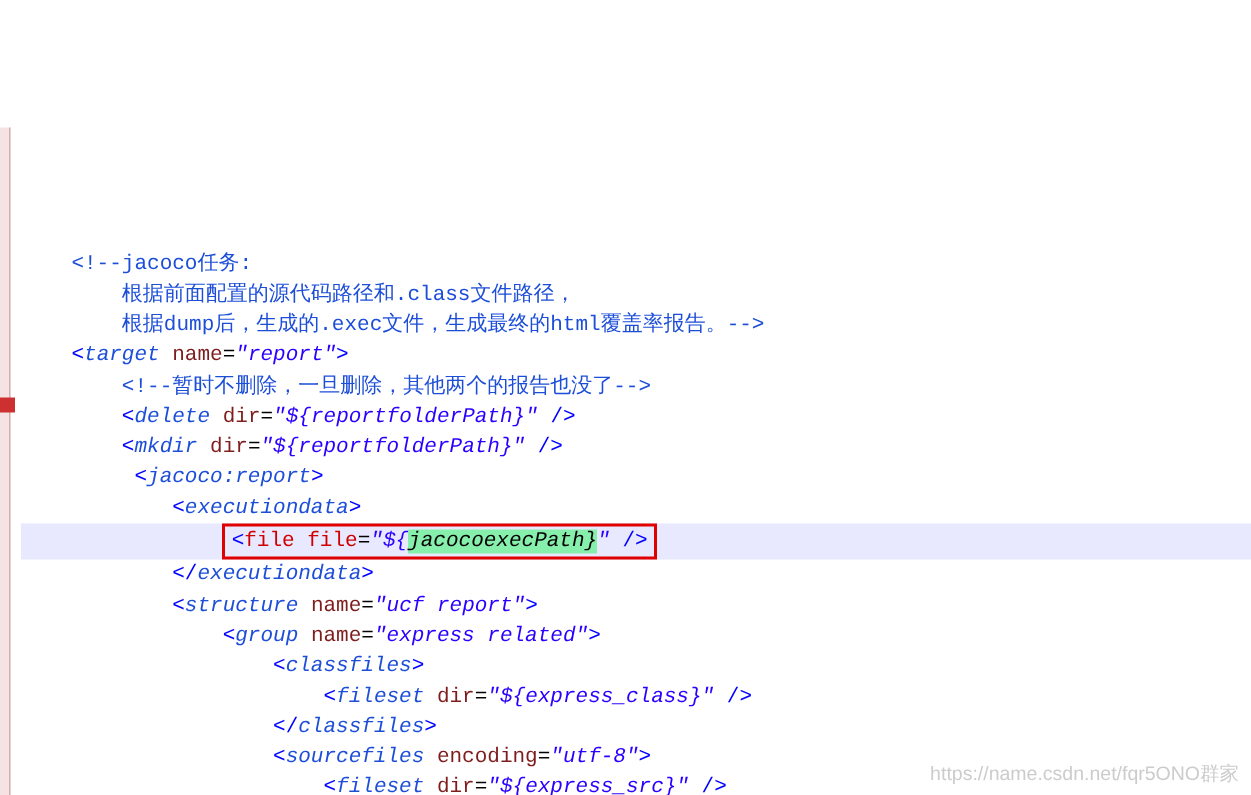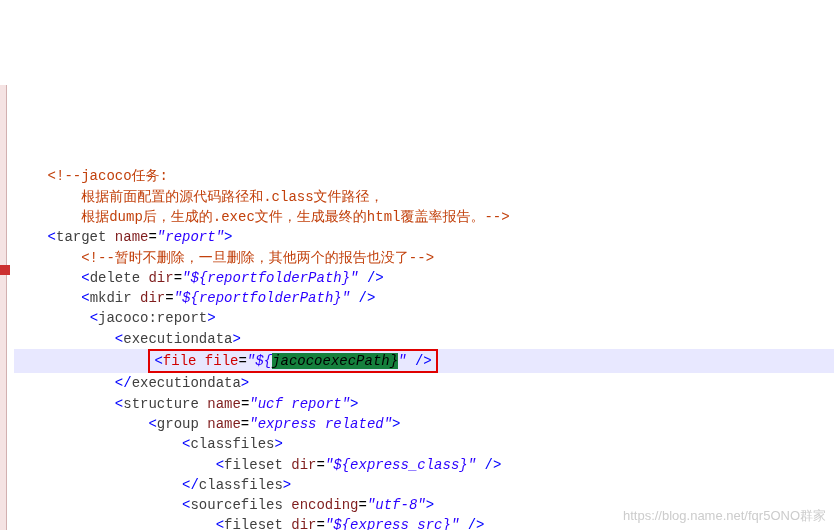--- a/index.html
+++ b/index.html
@@ -27,30 +27,30 @@
     border-right: 1px solid #d2b0b0;
     bottom: 0;
   }
   .mark {
     position: absolute;
     left: -14px;
     width: 10px;
     height: 10px;
     background: #cc3030;
   }
-  .c  { color: #c2410c; }        
-  .t  { color: #404040; }        
+  .c  { color: #1d4ed8; }        
+  .t  { color: #1d4ed8; font-style: italic; }        
   .b  { color: #0000ff; }        
   .at { color: #7f1d1d; }        
   .bl { color: #000000; }        
   .vi { color: #2a00ff; font-style: italic; }
   .tag-red { color: #d00000; }   
   .attr-red { color: #d00000; }  
   .val-hl1 { color: #2a00ff; font-style: italic; }
-  .val-hl2 { background: #15803d; color: #000; font-style: italic; }
+  .val-hl2 { background: #86efac; color: #000; font-style: italic; }
   .box {
     border: 2px solid #e00000;
     padding: 0 4px;
     display: inline-block;
     background: #e8e8ff;
   }
   .watermark {
     position: fixed;
     right: 8px;
     bottom: 4px;
@@ -64,16 +64,16 @@
 
 
 
 <div class="code-area">
   <div class="gutter-bar"></div>
   <div class="mark" style="top:180px;"></div>
 
 <span class="line">    <span class="c">&lt;!--jacoco任务:</span></span><span class="line">    <span class="c">    根据前面配置的源代码路径和.class文件路径，</span></span><span class="line">    <span class="c">    根据dump后，生成的.exec文件，生成最终的html覆盖率报告。--&gt;</span></span><span class="line">    <span class="b">&lt;</span><span class="t">target</span> <span class="at">name</span><span class="bl">=</span><span class="vi">"report"</span><span class="b">&gt;</span></span><span class="line">        <span class="c">&lt;!--暂时不删除，一旦删除，其他两个的报告也没了--&gt;</span></span><span class="line">        <span class="b">&lt;</span><span class="t">delete</span> <span class="at">dir</span><span class="bl">=</span><span class="vi">"${reportfolderPath}"</span><span class="b"> /&gt;</span></span><span class="line">        <span class="b">&lt;</span><span class="t">mkdir</span> <span class="at">dir</span><span class="bl">=</span><span class="vi">"${reportfolderPath}"</span><span class="b"> /&gt;</span></span><span class="line">         <span class="b">&lt;</span><span class="t">jacoco:report</span><span class="b">&gt;</span></span><span class="line">            <span class="b">&lt;</span><span class="t">executiondata</span><span class="b">&gt;</span></span><span class="line hl-line">                <span class="box"><span class="b">&lt;</span><span class="tag-red">file</span> <span class="attr-red">file</span><span class="bl">=</span><span class="val-hl1">"${</span><span class="val-hl2">jacocoexecPath}</span><span class="val-hl1">"</span><span class="b"> /&gt;</span></span></span><span class="line">            <span class="b">&lt;/</span><span class="t">executiondata</span><span class="b">&gt;</span></span><span class="line">            <span class="b">&lt;</span><span class="t">structure</span> <span class="at">name</span><span class="bl">=</span><span class="vi">"ucf report"</span><span class="b">&gt;</span></span><span class="line">                <span class="b">&lt;</span><span class="t">group</span> <span class="at">name</span><span class="bl">=</span><span class="vi">"express related"</span><span class="b">&gt;</span></span><span class="line">                    <span class="b">&lt;</span><span class="t">classfiles</span><span class="b">&gt;</span></span><span class="line">                        <span class="b">&lt;</span><span class="t">fileset</span> <span class="at">dir</span><span class="bl">=</span><span class="vi">"${express_class}"</span><span class="b"> /&gt;</span></span><span class="line">                    <span class="b">&lt;/</span><span class="t">classfiles</span><span class="b">&gt;</span></span><span class="line">                    <span class="b">&lt;</span><span class="t">sourcefiles</span> <span class="at">encoding</span><span class="bl">=</span><span class="vi">"utf-8"</span><span class="b">&gt;</span></span><span class="line">                        <span class="b">&lt;</span><span class="t">fileset</span> <span class="at">dir</span><span class="bl">=</span><span class="vi">"${express_src}"</span><span class="b"> /&gt;</span></span>
 </div>
 
-<div class="watermark">https://blog.name.net/fqr5ONO群家</div>
+<div class="watermark">https://name.csdn.net/fqr5ONO群家</div>
 
 
 
 
 </body></html>

